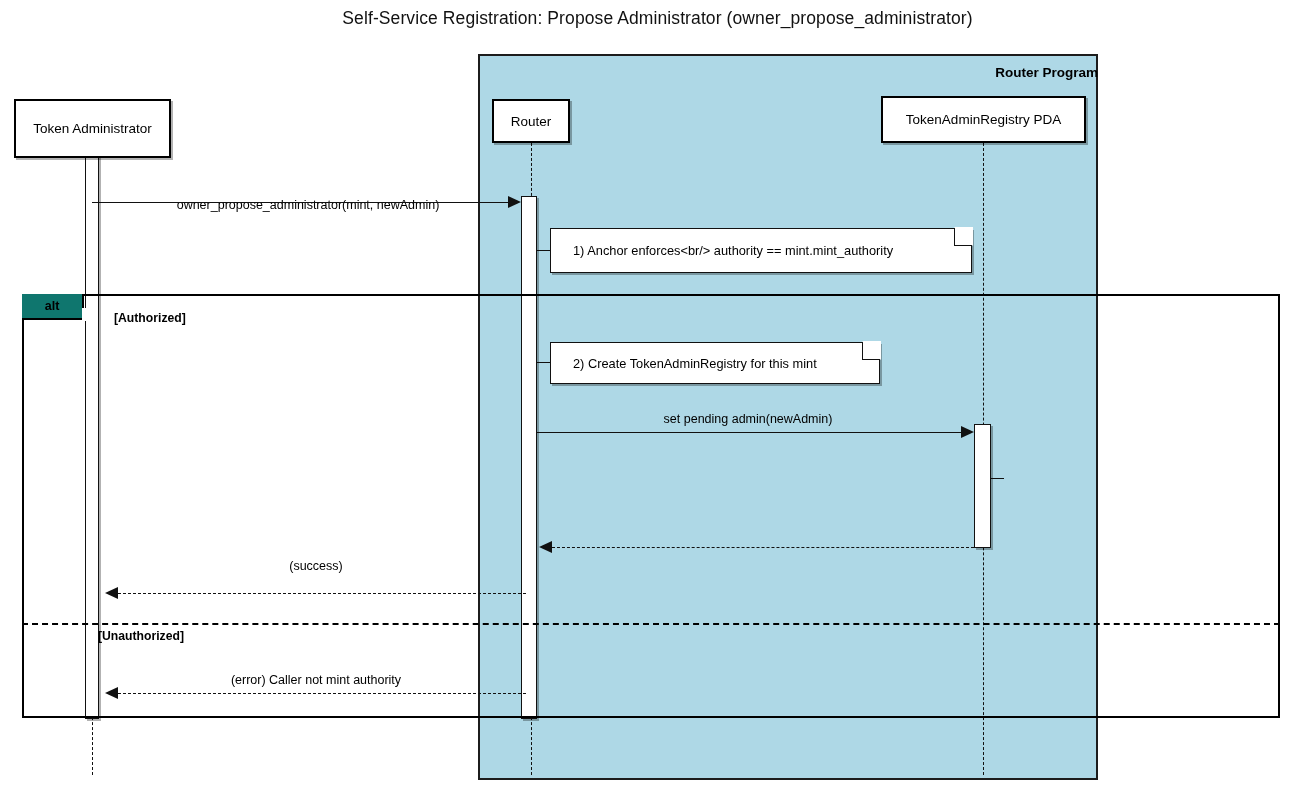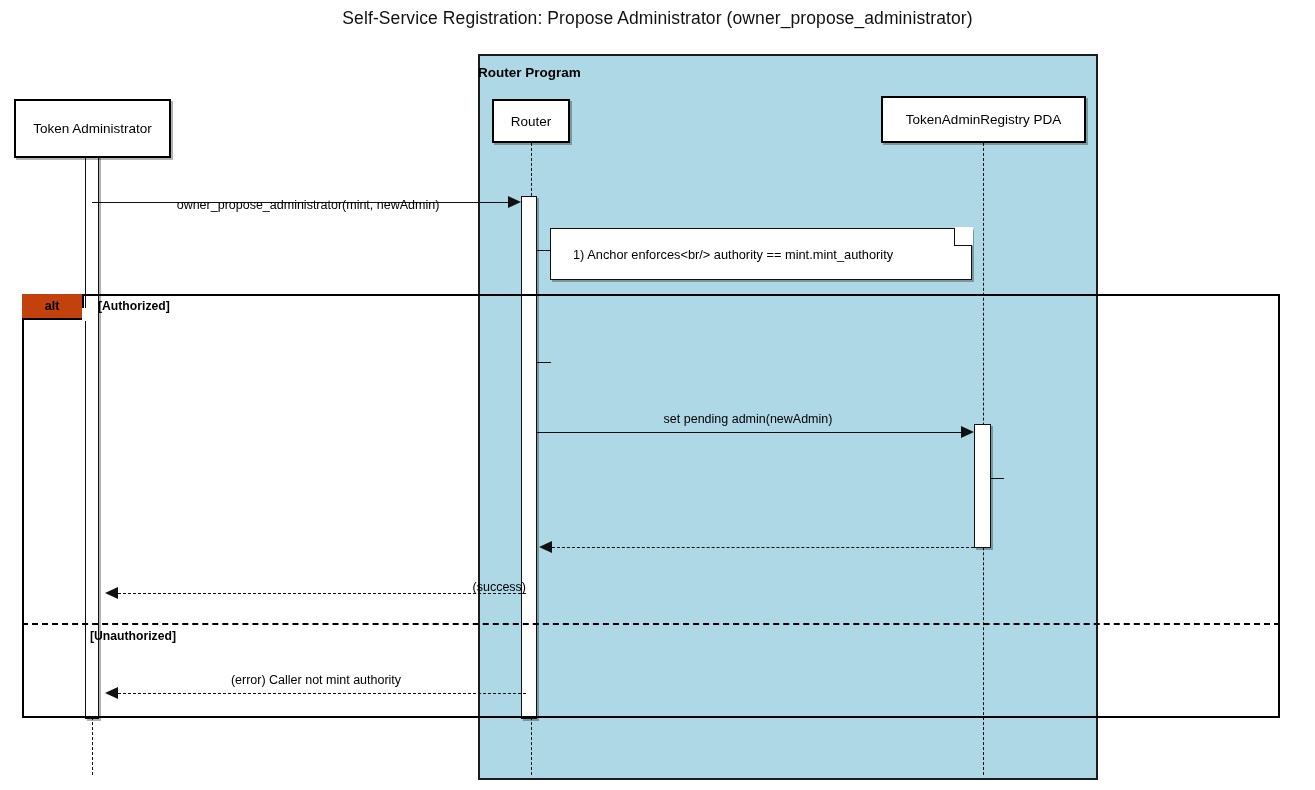--- a/index.html
+++ b/index.html
@@ -7,21 +7,21 @@
   #stage{position:relative;width:1315px;height:790px;overflow:hidden;}
 
   .title{
     position:absolute;left:0;top:8px;width:1315px;text-align:center;
     font-size:17.5px;color:#111;letter-spacing:.1px;
   }
 
   
   .groupbox{position:absolute;box-sizing:border-box;background:#aed8e6;border:2px solid #1c1c1c;}
   .group-label{
-    position:absolute;text-align:left;font-size:13.5px;font-weight:bold;color:#000;
+    position:absolute;text-align:right;font-size:13.5px;font-weight:bold;color:#000;
   }
 
   
   .participant{
     position:absolute;box-sizing:border-box;background:#ffffff;border:2.5px solid #000;
     display:flex;align-items:center;justify-content:center;font-size:13.5px;color:#000;
     box-shadow:2px 2px 0 rgba(0,0,0,.30);
   }
 
   
@@ -53,21 +53,21 @@
   }
   .note .foldmask{
     position:absolute;right:-2px;top:-2px;width:0;height:0;
     border-left:19px solid transparent;border-top:19px solid #fff;
   }
   .noteconn{position:absolute;height:0;border-top:1.8px solid #111;}
 
   
   .altframe{position:absolute;box-sizing:border-box;border:2.5px solid #000;background:transparent;}
   .alttab{
-    position:absolute;box-sizing:border-box;height:26px;background:#c2410c;
+    position:absolute;box-sizing:border-box;height:26px;background:#0f766e;
     border-right:2.5px solid #000;border-bottom:2.5px solid #000;
     font-size:12.5px;font-weight:bold;display:flex;align-items:center;justify-content:center;
   }
   .alttab .corner{
     position:absolute;right:-13px;bottom:-2.5px;width:0;height:0;
     border-left:13px solid #fff;border-bottom:13px solid #fff;
   }
   .altdiv{position:absolute;height:0;border-top:2.6px dashed #000;}
   .guard{position:absolute;font-size:12.2px;font-weight:bold;color:#000;white-space:nowrap;}
 </style>
@@ -99,48 +99,53 @@
 
   <div class="participant" style="left:881px;top:96px;width:205px;height:47px;justify-content:center;">
     <span>TokenAdminRegistry PDA</span>
   </div>
 
   <div class="msglabel" style="left:98px;top:198px;width:420px;">owner_propose_administrator(mint, newAdmin)</div>
   <div class="msgline" style="left:92px;top:202px;width:418px;"></div>
   <div class="arrowR" style="left:508px;top:195.5px;"></div>
 
   <div class="noteconn" style="left:537px;top:250px;width:14px;"></div>
-  <div class="note" style="left:550px;top:228px;width:422px;height:52px;">
+  <div class="note" style="left:550px;top:228px;width:422px;height:45px;">
     <span>1) Anchor enforces&lt;br/&gt; authority == mint.mint_authority</span>
     <span class="foldmask"></span>
     <span class="fold"></span>
   </div>
 
   <div class="altframe" style="left:22px;top:294px;width:1258px;height:424px;"></div>
   <div class="alttab" style="left:22px;top:294px;width:62px;">
     <span>alt</span>
     <span class="corner"></span>
   </div>
-  <div class="guard" style="left:98px;top:299px;">[Authorized]</div>
+  <div class="guard" style="left:98px;top:311px;padding-left:16px;">[Authorized]</div>
 
   <div class="noteconn" style="left:537px;top:362px;width:14px;"></div>
+  <div class="note" style="left:550px;top:342px;width:330px;height:42px;">
+    <span>2) Create TokenAdminRegistry for this mint</span>
+    <span class="foldmask"></span>
+    <span class="fold"></span>
+  </div>
 
   <div class="msglabel" style="left:532px;top:412px;width:432px;">set pending admin(newAdmin)</div>
   <div class="msgline" style="left:537px;top:432px;width:427px;"></div>
   <div class="arrowR" style="left:961px;top:425.5px;"></div>
 
   <div class="noteconn" style="left:991px;top:478px;width:13px;"></div>
 
   <div class="msgline dashed" style="left:552px;top:547px;width:422px;"></div>
   <div class="arrowL" style="left:539px;top:540.5px;"></div>
 
-  <div class="msglabel" style="left:106px;top:580px;width:420px;text-align:right;">(success)</div>
+  <div class="msglabel" style="left:106px;top:559px;width:420px;">(success)</div>
   <div class="msgline dashed" style="left:118px;top:593px;width:408px;"></div>
   <div class="arrowL" style="left:105px;top:586.5px;"></div>
 
   <div class="altdiv" style="left:22px;top:623px;width:1258px;"></div>
-  <div class="guard" style="left:90px;top:629px;">[Unauthorized]</div>
+  <div class="guard" style="left:98px;top:629px;">[Unauthorized]</div>
 
   <div class="msglabel" style="left:106px;top:673px;width:420px;">(error) Caller not mint authority</div>
   <div class="msgline dashed" style="left:118px;top:693px;width:408px;"></div>
   <div class="arrowL" style="left:105px;top:686.5px;"></div>
 
 </div>
 
 </body></html>

